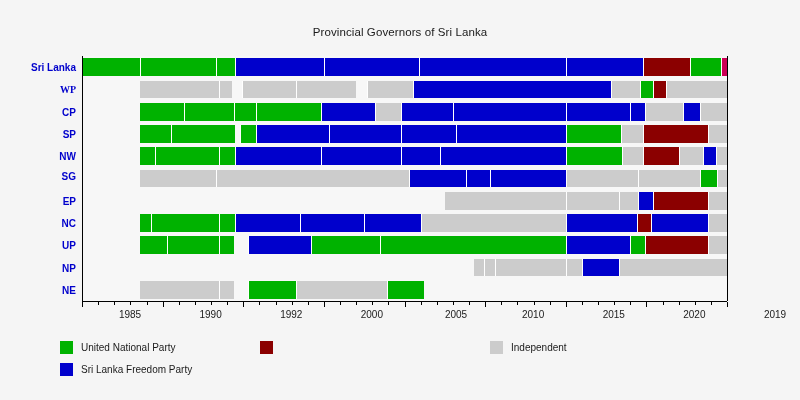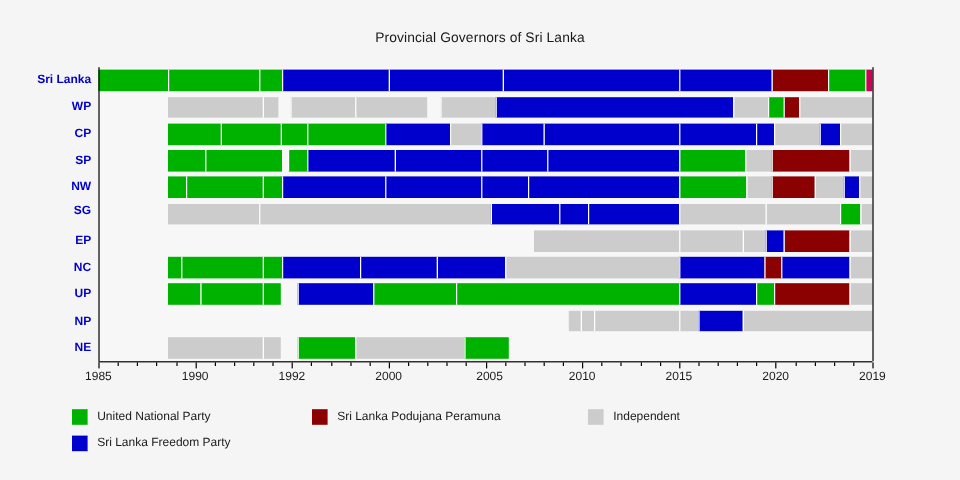--- a/index.html
+++ b/index.html
@@ -98,20 +98,21 @@
     background: #000;
   }
   .xtick.minor { height: 3px; }
   .xticklabel {
     position: absolute;
     top: 309px;
     font-size: 10px;
     color: #1a1a1a;
     transform: translateX(-50%);
     white-space: nowrap;
+    margin-left: 48px;
   }
   #legend {
     position: absolute;
     left: 60px;
     top: 340px;
     width: 700px;
     height: 50px;
   }
   .legend-item {
     position: absolute;
@@ -133,21 +134,21 @@
 </style>
 </head>
 <body>
 
 <div id="chart-root">
 
   <div id="chart-title">Provincial Governors of Sri Lanka</div>
 
   <div id="ylabels">
       <div class="ylabel" style="top: 67.1364px;">Sri Lanka</div>
-      <div class="ylabel" style="top: 89.4091px;">WP</div>
+      <div class="ylabel" style="top: 89.4091px; font-family: Liberation Serif, serif;">WP</div>
       <div class="ylabel" style="top: 111.682px;">CP</div>
       <div class="ylabel" style="top: 133.955px;">SP</div>
       <div class="ylabel" style="top: 156.227px;">NW</div>
       <div class="ylabel" style="top: 176px;">SG</div>
       <div class="ylabel" style="top: 200.773px;">EP</div>
       <div class="ylabel" style="top: 223.045px;">NC</div>
       <div class="ylabel" style="top: 245.318px;">UP</div>
       <div class="ylabel" style="top: 267.591px;">NP</div>
       <div class="ylabel" style="top: 289.864px;">NE</div>
     </div>
@@ -320,21 +321,20 @@
       <div class="legend-item" style="left: 0px; top: 0px;">
         <span class="legend-swatch" style="background: rgb(0, 178, 0);"></span>
         <span class="legend-label">United National Party</span>
       </div>
       <div class="legend-item" style="left: 0px; top: 22px;">
         <span class="legend-swatch" style="background: rgb(0, 0, 204);"></span>
         <span class="legend-label">Sri Lanka Freedom Party</span>
       </div>
       <div class="legend-item" style="left: 200px; top: 0px;">
         <span class="legend-swatch" style="background: rgb(139, 0, 0);"></span>
-        <span class="legend-label">Sri Lanka Podujana Peramuna</span>
       </div>
       <div class="legend-item" style="left: 430px; top: 0px;">
         <span class="legend-swatch" style="background: rgb(204, 204, 204);"></span>
         <span class="legend-label">Independent</span>
       </div>
     </div>
 
 </div>
 
 </body></html>

